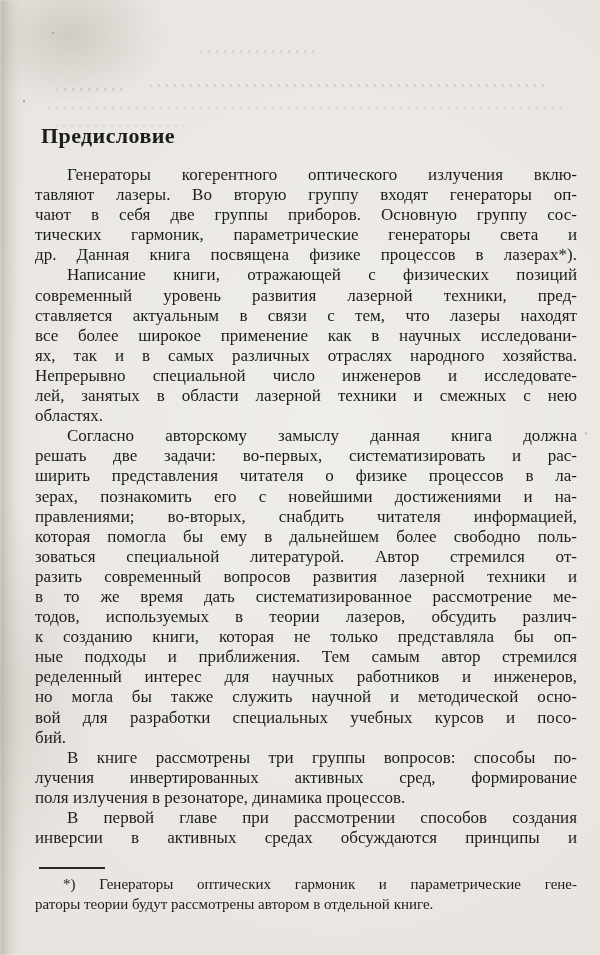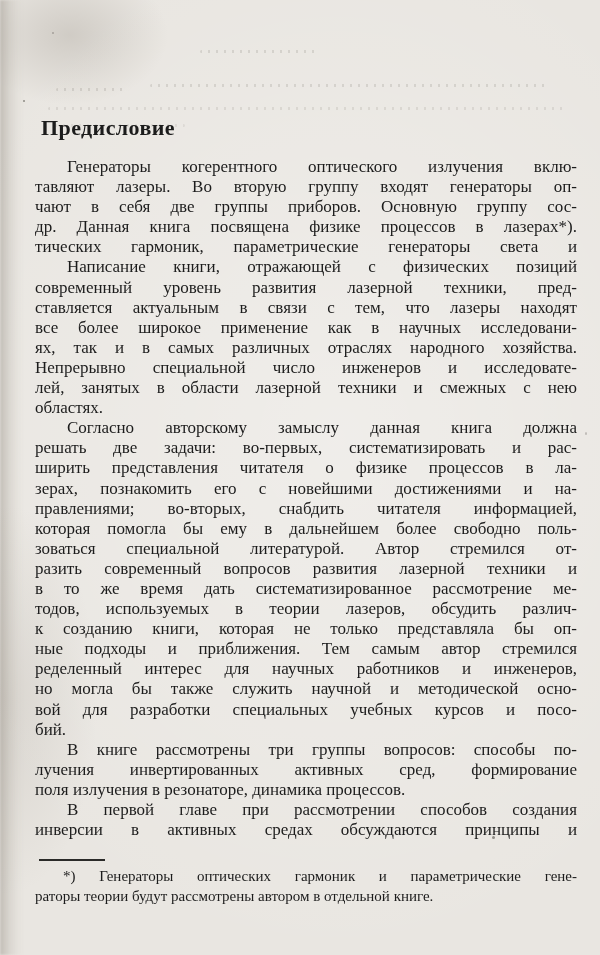--- a/index.html
+++ b/index.html
@@ -46,21 +46,21 @@
   .bleed-3{top:88px;left:56px;width:70px;}
   .bleed-4{top:107px;left:48px;width:520px;opacity:.30;}
   .bleed-5{top:124px;left:55px;width:130px;opacity:.25;}
   .speck{position:absolute;border-radius:50%;background:rgba(70,65,58,0.55);}
   .speck-1{width:3px;height:3px;top:836px;left:492px;}
   .speck-2{width:2px;height:2px;top:100px;left:23px;}
   .speck-3{width:2px;height:2px;top:32px;left:52px;opacity:.6;}
   .speck-4{width:2px;height:3px;top:432px;left:585px;opacity:.5;}
 
   .content{
-    position:absolute;left:35px;top:116px;width:542px;
+    position:absolute;left:35px;top:124px;width:542px;
   }
   .title{
     margin:0 0 17px 6px;
     font-size:22px;line-height:24px;font-weight:bold;
     letter-spacing:.4px;
     color:var(--ink);
   }
   .line{
     font-size:17px;
     height:20.1px;line-height:20.1px;
@@ -96,22 +96,22 @@
   <div class="speck speck-2"></div>
   <div class="speck speck-3"></div>
   <div class="speck speck-4"></div>
 
   <div class="content">
     <h1 class="title">Предисловие</h1>
     <div class="body" id="body-paragraphs">
         <div class="line indent">Генераторы когерентного оптического излучения вклю-</div>
         <div class="line">тавляют лазеры. Во вторую группу входят генераторы оп-</div>
         <div class="line">чают в себя две группы приборов. Основную группу сос-</div>
+        <div class="line">тических гармоник, параметрические генераторы света и</div>
         <div class="line">др. Данная книга посвящена физике процессов в лазерах*).</div>
-        <div class="line">тических гармоник, параметрические генераторы света и</div>
         <div class="line indent">Написание книги, отражающей с физических позиций</div>
         <div class="line">современный уровень развития лазерной техники, пред-</div>
         <div class="line">ставляется актуальным в связи с тем, что лазеры находят</div>
         <div class="line">все более широкое применение как в научных исследовани-</div>
         <div class="line">ях, так и в самых различных отраслях народного хозяйства.</div>
         <div class="line">Непрерывно специальной число инженеров и исследовате-</div>
         <div class="line">лей, занятых в области лазерной техники и смежных с нею</div>
         <div class="line last-left">областях.</div>
         <div class="line indent">Согласно авторскому замыслу данная книга должна</div>
         <div class="line">решать две задачи: во-первых, систематизировать и рас-</div>

